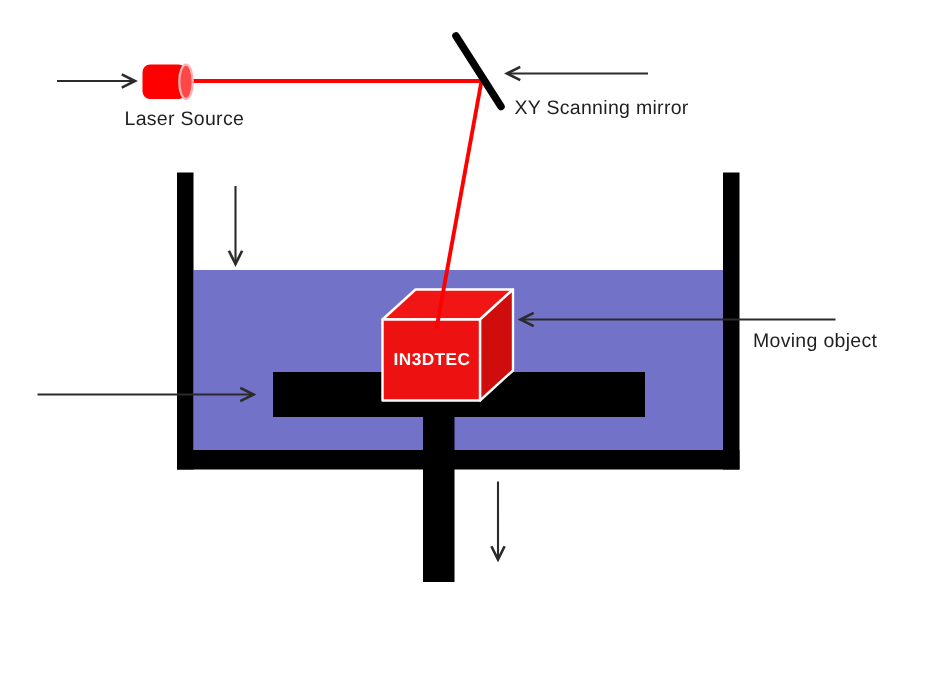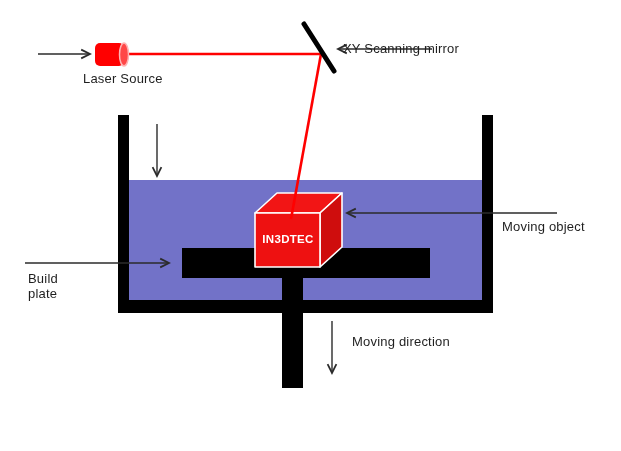--- a/index.html
+++ b/index.html
@@ -20,21 +20,21 @@
   .stem  { left: 282px; top: 278px; width: 21px; height: 110px; }
   .overlay { position: absolute; left: 0; top: 0; }
   .lbl {
     position: absolute;
     font-size: 13px;
     color: #1f1f1f;
     white-space: nowrap;
     letter-spacing: 0.2px;
   }
   .lbl-laser-source { left: 83px; top: 71px; }
-  .lbl-mirror { left: 343px; top: 41px; }
+  .lbl-mirror { left: 343px; top: 64px; }
   .lbl-resin { left: 167px; top: 140px; }
   .lbl-printed-object { left: 502px; top: 219px; }
   .lbl-build-plate { left: 28px; top: 271px; width: 58px; white-space: normal; line-height: 1.18; }
   .lbl-moving { left: 352px; top: 334px; }
 </style>
 </head>
 <body>
 
 <div class="stage">
 
@@ -76,15 +76,13 @@
     <line x1="557" y1="213" x2="347" y2="213" stroke="#2b2b2b" stroke-width="1.4" marker-end="url(#ah)"></line>
     <line x1="25" y1="263" x2="169" y2="263" stroke="#2b2b2b" stroke-width="1.4" marker-end="url(#ah)"></line>
     <line x1="332" y1="321" x2="332" y2="373" stroke="#2b2b2b" stroke-width="1.4" marker-end="url(#ah)"></line>
 
     <text x="288" y="243" text-anchor="middle" fill="#ffffff" font-family="Liberation Sans, sans-serif" font-size="11.5" font-weight="bold" letter-spacing="0.3">IN3DTEC</text>
   </svg>
 
   <div class="lbl lbl-laser-source">Laser Source</div>
   <div class="lbl lbl-mirror">XY Scanning mirror</div>
   <div class="lbl lbl-printed-object">Moving object</div>
-  <div class="lbl lbl-build-plate">Build plate</div>
-  <div class="lbl lbl-moving">Moving direction</div>
 </div>
 
 </body></html>

